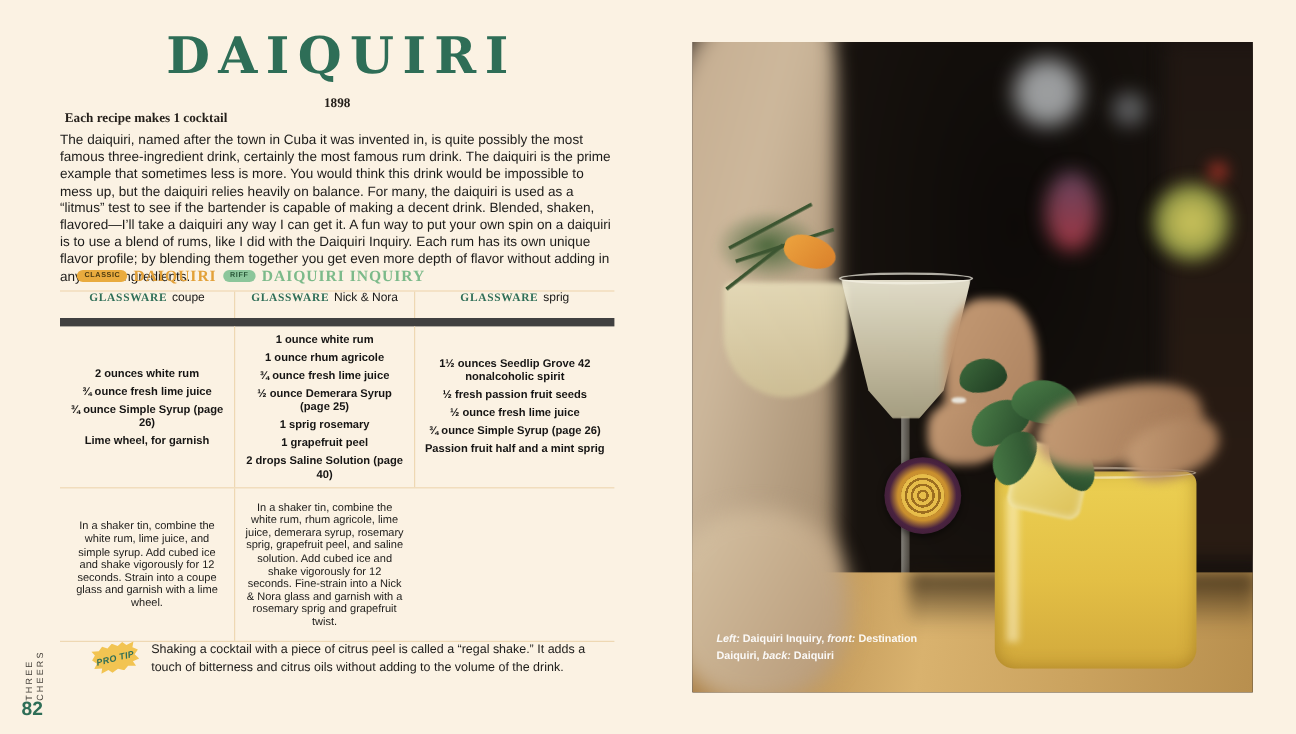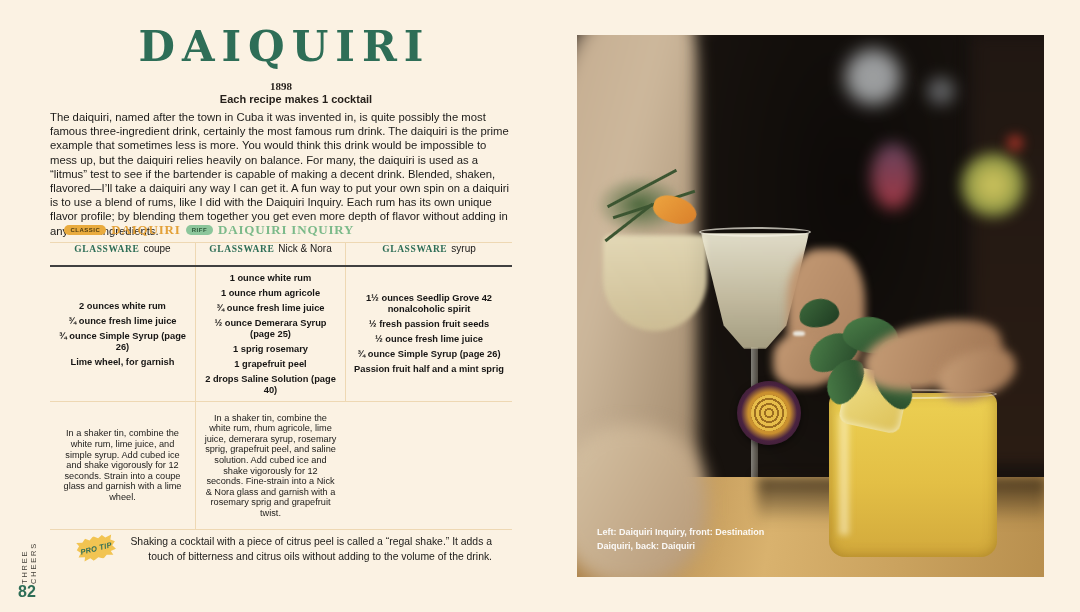--- a/index.html
+++ b/index.html
@@ -6,29 +6,29 @@
   body{width:1080px;height:612px;position:relative;background:#fbf2e3;font-family:"Liberation Sans",sans-serif;overflow:hidden;}
   .page{position:absolute;inset:0;}
 
   
   .left-page{position:absolute;left:50px;top:0;width:462px;}
   .title{position:absolute;top:22px;left:0;width:100%;text-align:center;
     font-family:"DejaVu Serif",serif;font-weight:bold;font-size:42px;letter-spacing:7px;
     color:#2e6e57;text-indent:7px;}
   .yearline{position:absolute;top:80px;left:0;width:100%;text-align:center;
     font-family:"Liberation Serif",serif;font-weight:bold;font-size:11px;color:#241f1a;}
-  .yieldline{position:absolute;top:93px;left:15px;width:100%;text-align:center;
-    font-family:Liberation Sans, sans-serif;font-weight:bold;font-size:11px;color:#241f1a;}
+  .yieldline{position:absolute;top:93px;left:4px;width:100%;text-align:left;
+    font-family:Liberation Serif, serif;font-weight:bold;font-size:11px;color:#241f1a;}
   .intro{position:absolute;top:110px;left:0;width:462px;font-size:11.3px;line-height:14.2px;color:#1c1b19;}
 
   
   .recipe-table{position:absolute;top:218px;left:0;width:462px;}
   .t-row{display:grid;grid-template-columns:145px 150px 167px;}
   .badges-row{height:24px;border-bottom:1px solid #eed8b3;}
-  .glass-row{height:22px;border-bottom:2px solid #404040;}
+  .glass-row{height:22px;border-bottom:7px solid #404040;}
   .ing-row{height:134px;border-bottom:1px solid #eed8b3;}
   .meth-row{height:127px;border-bottom:1px solid #eed8b3;}
   .t-cell{display:flex;flex-direction:column;align-items:center;justify-content:center;text-align:center;padding:0 8px;}
   .glass-row .t-cell, .ing-row .t-cell, .meth-row .t-cell{border-left:1px solid #eed8b3;}
   .glass-row .t-cell:first-child, .ing-row .t-cell:first-child, .meth-row .t-cell:first-child{border-left:none;}
   .variant-head{flex-direction:row;gap:5px;align-items:center;}
   .pill{display:inline-block;font-size:6px;font-weight:bold;letter-spacing:.5px;
     padding:2px 6px 1.5px;border-radius:8px;line-height:1;}
   .variant-name{font-family:"Liberation Serif",serif;font-weight:bold;font-size:13px;letter-spacing:.8px;white-space:nowrap;}
   .glassware{flex-direction:row;gap:4px;align-items:baseline;}
@@ -36,21 +36,21 @@
   .gw-value{font-size:10px;color:#191817;}
   .ing{font-size:9.3px;font-weight:bold;line-height:11px;color:#161514;margin:2px 0;}
   .method{font-size:9.2px;line-height:10.6px;color:#1c1b19;}
 
   
   .protip{position:absolute;top:532px;left:0;width:462px;height:44px;}
   .tip-badge{position:absolute;left:26px;top:4px;width:40px;height:24px;background:#f2c452;
     display:flex;align-items:center;justify-content:center;transform:rotate(-14deg);
     clip-path:polygon(2% 40%,10% 26%,5% 10%,20% 15%,29% 2%,39% 13%,50% 0%,61% 13%,72% 3%,79% 17%,95% 11%,90% 30%,100% 42%,91% 55%,98% 73%,84% 77%,88% 95%,72% 88%,62% 100%,50% 90%,37% 99%,30% 86%,14% 93%,18% 76%,2% 71%,10% 55%);}
   .tip-badge span{font-size:7.5px;font-weight:bold;font-style:italic;color:#2e6e57;letter-spacing:.3px;}
-  .tip-text{position:absolute;left:54px;top:3px;width:388px;text-align:right;font-size:10.4px;line-height:14.5px;color:#1c1b19;}
+  .tip-text{position:absolute;left:76px;top:3px;width:388px;text-align:left;font-size:10.4px;line-height:14.5px;color:#1c1b19;}
 
   
   .chapter-vert{position:absolute;left:20px;top:520px;height:64px;
     writing-mode:vertical-rl;transform:rotate(180deg);
     font-size:7.5px;letter-spacing:1.8px;color:#45413a;}
   .folio{position:absolute;left:18px;top:583px;font-size:16px;font-weight:bold;color:#2e6e57;}
 
   
   .photo{position:absolute;left:577px;top:35px;width:467px;height:542px;background:#171210;overflow:hidden;}
   .photo *{position:absolute;}
@@ -106,21 +106,21 @@
   .mint6{left:222px;top:264px;width:40px;height:28px;transform:rotate(-10deg);background:linear-gradient(140deg,#3d6a3c,#1e3a21);}
   .passion-fruit{left:160px;top:346px;width:64px;height:64px;border-radius:50%;
     background:radial-gradient(circle at 50% 50%,#d8a93c 0%,#c98f2e 46%,#4a2340 62%,#2c1528 100%);
     box-shadow:0 2px 6px rgba(0,0,0,.5);}
   .pf-seeds{left:174px;top:360px;width:36px;height:36px;border-radius:50%;
     background:repeating-radial-gradient(circle,#e7bd4a 0 3px,#9c6d20 3px 5px);filter:blur(.6px);}
   .hand-over{border-radius:45%;background:linear-gradient(120deg,#c79e77,#9e7351);filter:blur(5px);}
   .hand-over1{left:286px;top:288px;width:140px;height:64px;transform:rotate(-12deg);}
   .hand-over2{left:360px;top:316px;width:80px;height:46px;transform:rotate(-20deg);}
   .caption{left:20px;top:490px;width:190px;font-size:9px;line-height:14px;font-weight:bold;color:rgba(255,255,255,.93);}
-  .caption .italic{}
+  .caption .italic{font-style:italic;}
   .caption span{position:static;}
 </style>
 </head>
 <body>
 
 <div class="page">
 
   <div class="left-page">
 
     <div class="title">DAIQUIRI</div>
@@ -145,21 +145,21 @@
         <div class="t-cell glassware">
           <span class="gw-label">GLASSWARE</span>
           <span class="gw-value">coupe</span>
         </div>
         <div class="t-cell glassware">
           <span class="gw-label">GLASSWARE</span>
           <span class="gw-value">Nick &amp; Nora</span>
         </div>
         <div class="t-cell glassware">
           <span class="gw-label">GLASSWARE</span>
-          <span class="gw-value">syrup</span>
+          <span class="gw-value">sprig</span>
         </div>
       </div>
 
       <div class="t-row ing-row">
         <div class="t-cell">
             <div class="ing">2 ounces white rum</div>
             <div class="ing">¾ ounce fresh lime juice</div>
             <div class="ing">¾ ounce Simple Syrup (page 26)</div>
             <div class="ing">Lime wheel, for garnish</div>
           </div>

